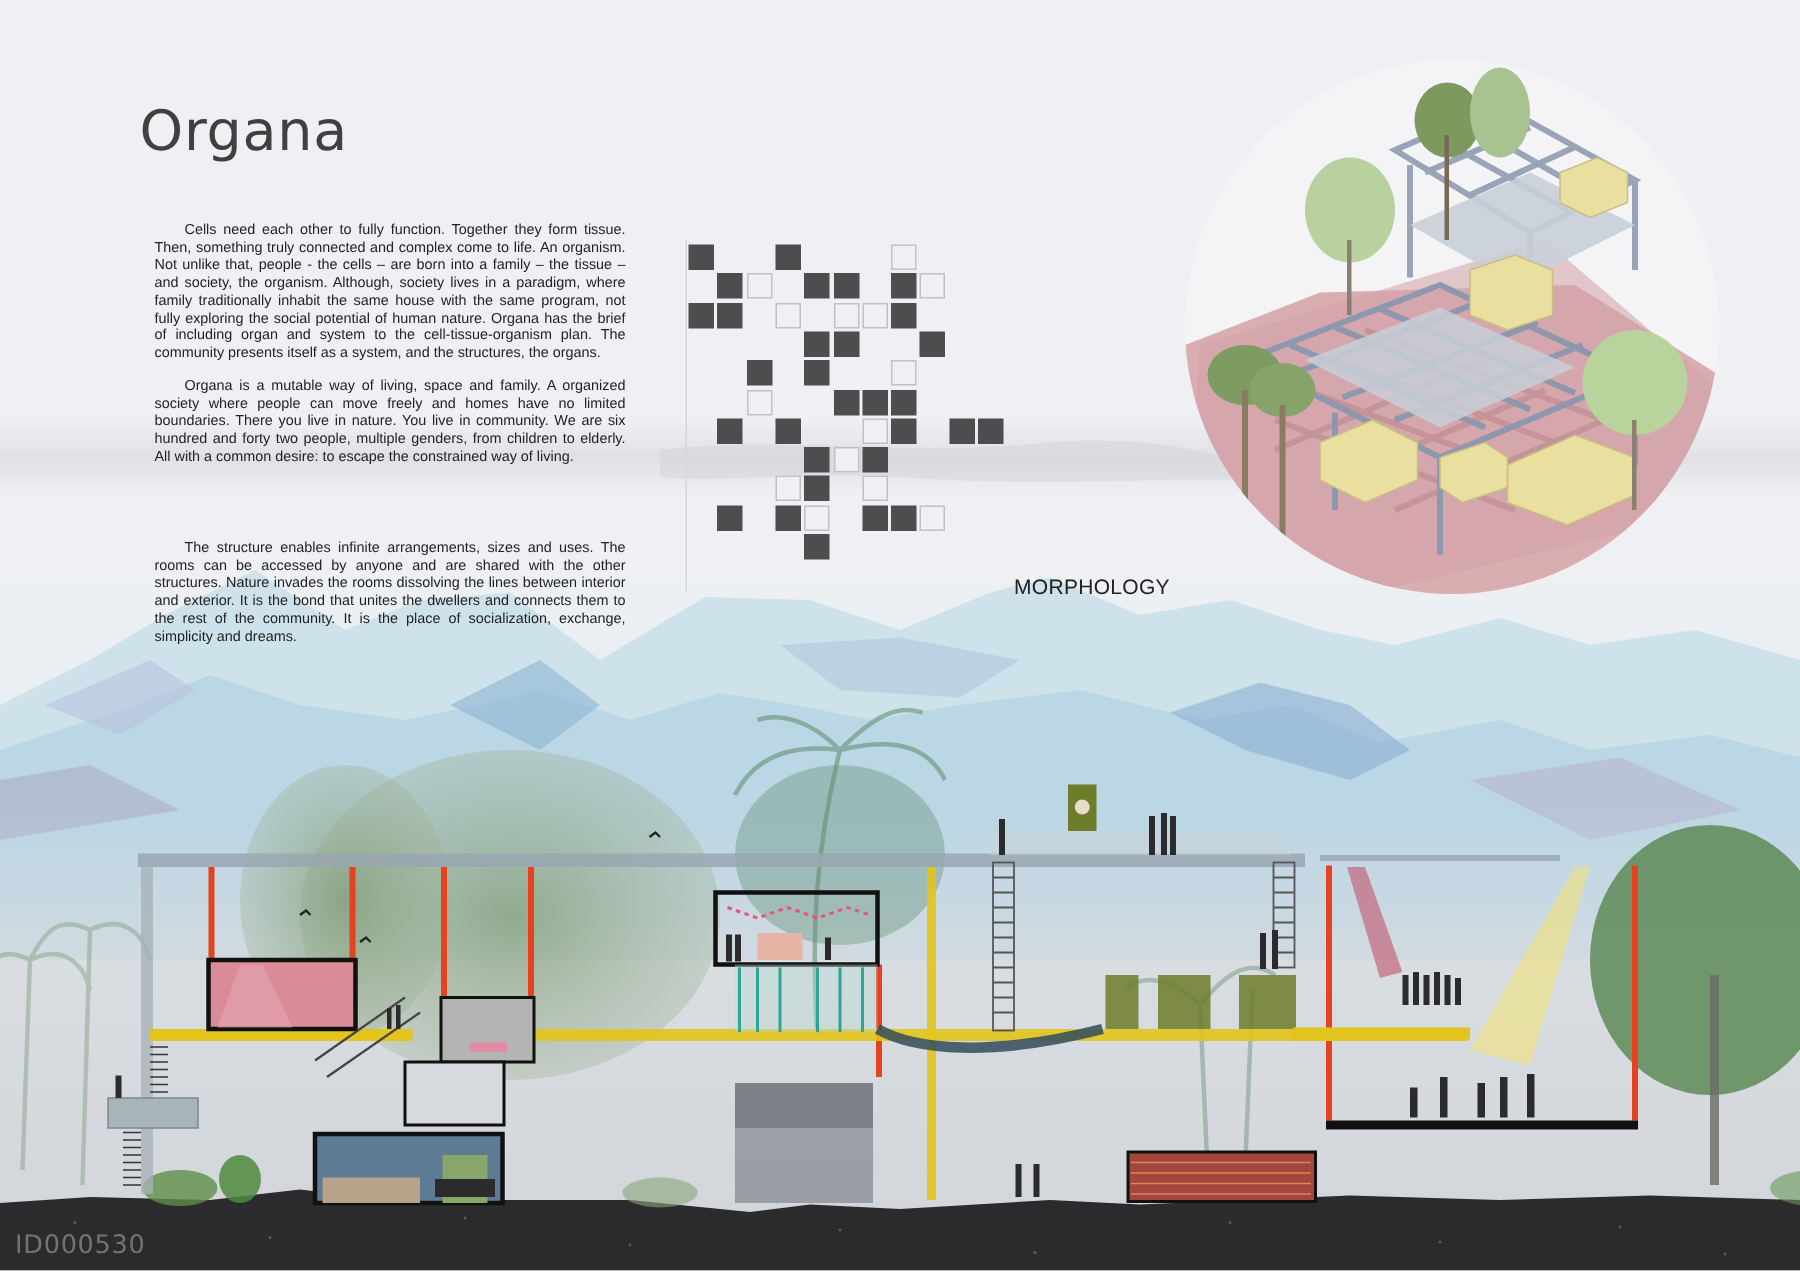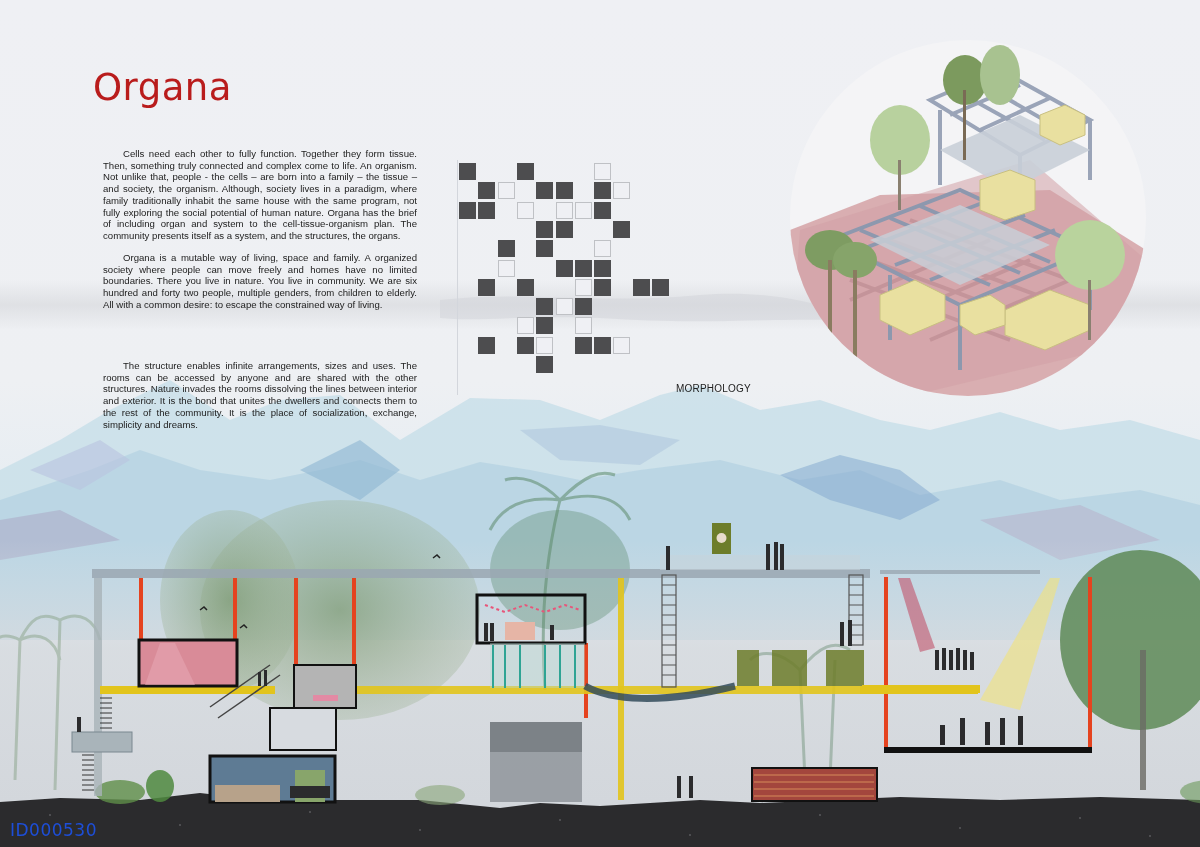--- a/index.html
+++ b/index.html
@@ -1,26 +1,26 @@
 <!DOCTYPE html>
 <html><head>
 <meta charset="utf-8">
 <style>
   html, body { margin:0; padding:0; }
   body { width:1200px; height:847px; position:relative; overflow:hidden; background:#eff0f4; font-family:"Liberation Sans", sans-serif; }
   .abs { position:absolute; }
-  .title { left:93px; top:66px; font-family:"DejaVu Sans", sans-serif; font-weight:200; font-size:37px; color:#b91c1c; letter-spacing:0.5px; font-weight:normal; }
+  .title { left:93px; top:66px; font-family:"DejaVu Sans", sans-serif; font-weight:200; font-size:37px; color:#404040; letter-spacing:0.5px; font-weight:normal; }
   .para { left:93px; width:314px; font-family:Liberation Sans, sans-serif; font-size:9.6px; line-height:11.7px; color:#222; text-align:justify; text-indent:20px; margin:10px; }
   .morph-line { left:457px; top:160px; width:1px; height:235px; background:#d3d6dc; }
   .cell { position:absolute; width:17px; height:17px; box-sizing:border-box; }
   .cell.f { background:#4d4d4f; }
   .cell.e { border:1px solid #bfc1c5; background:#eff0f4; }
-  .morph-label { left:676px; top:383px; font-size:10px; color:#222; letter-spacing:0.2px; }
+  .morph-label { left:676px; top:383px; font-size:14px; color:#222; letter-spacing:0.2px; }
   .circle { left:790px; top:40px; width:356px; height:356px; border-radius:50%; background:#f4f4f6; overflow:hidden; }
-  .id-label { left:10px; top:820px; font-size:17px; color:#1d4ed8; font-family:"DejaVu Sans", sans-serif; letter-spacing:0.5px;}
+  .id-label { left:10px; top:820px; font-size:17px; color:#737373; font-family:"DejaVu Sans", sans-serif; letter-spacing:0.5px;}
   .mist { left:0; top:280px; width:1200px; height:50px; background:linear-gradient(180deg, rgba(220,222,226,0) 0%, rgba(210,212,216,0.55) 50%, rgba(220,222,226,0) 100%); }
 </style>
 </head>
 <body>
 
 <svg class="abs" style="left:0;top:0" width="1200" height="847" viewBox="0 0 1200 847">
   <defs>
     <linearGradient id="sky" x1="0" y1="0" x2="0" y2="1">
       <stop offset="0" stop-color="#eff0f4"></stop>
       <stop offset="0.45" stop-color="#eef0f3"></stop>

